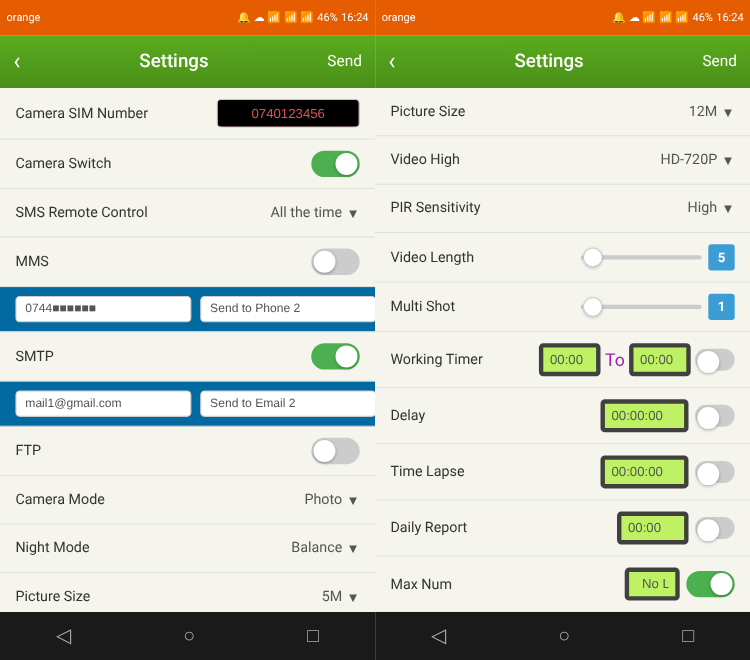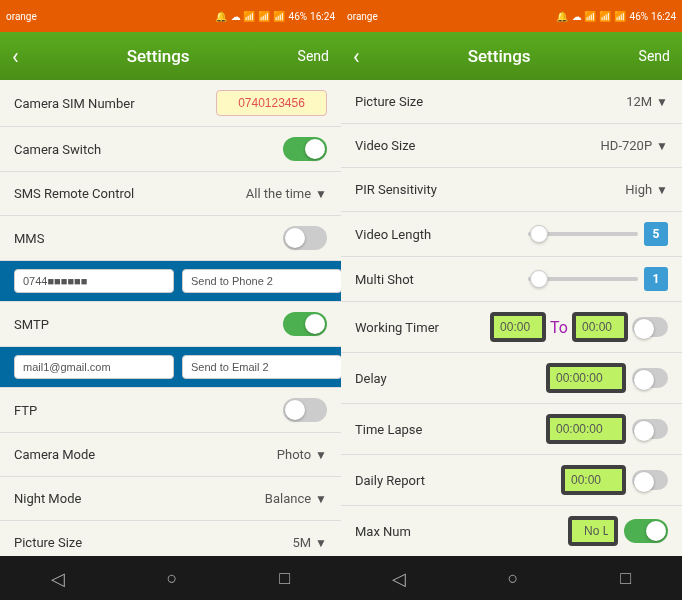--- a/index.html
+++ b/index.html
@@ -77,27 +77,27 @@
       min-height: 44px;
     }
     .row-label {
       color: #333;
       font-size: 13px;
       flex-shrink: 0;
     }
 
     
     .input-field {
-      background: #fef9c3;
+      background: #000000;
       border: 1px solid #e2b8b8;
       border-radius: 4px;
       padding: 5px 4px;
       font-size: 12px;
       color: #e05050;
-      width: 111px;
+      width: 130px;
       text-align: center;
     }
 
     
     .toggle {
       width: 44px;
       height: 24px;
       border-radius: 12px;
       position: relative;
       cursor: pointer;
@@ -346,21 +346,21 @@
 
     <div class="row">
       <span class="row-label">Picture Size</span>
       <div class="dropdown">
         <span>12M</span>
         <span class="dropdown-arrow">▼</span>
       </div>
     </div>
 
     <div class="row">
-      <span class="row-label">Video Size</span>
+      <span class="row-label">Video High</span>
       <div class="dropdown">
         <span>HD-720P</span>
         <span class="dropdown-arrow">▼</span>
       </div>
     </div>
 
     <div class="row">
       <span class="row-label">PIR Sensitivity</span>
       <div class="dropdown">
         <span>High</span>

